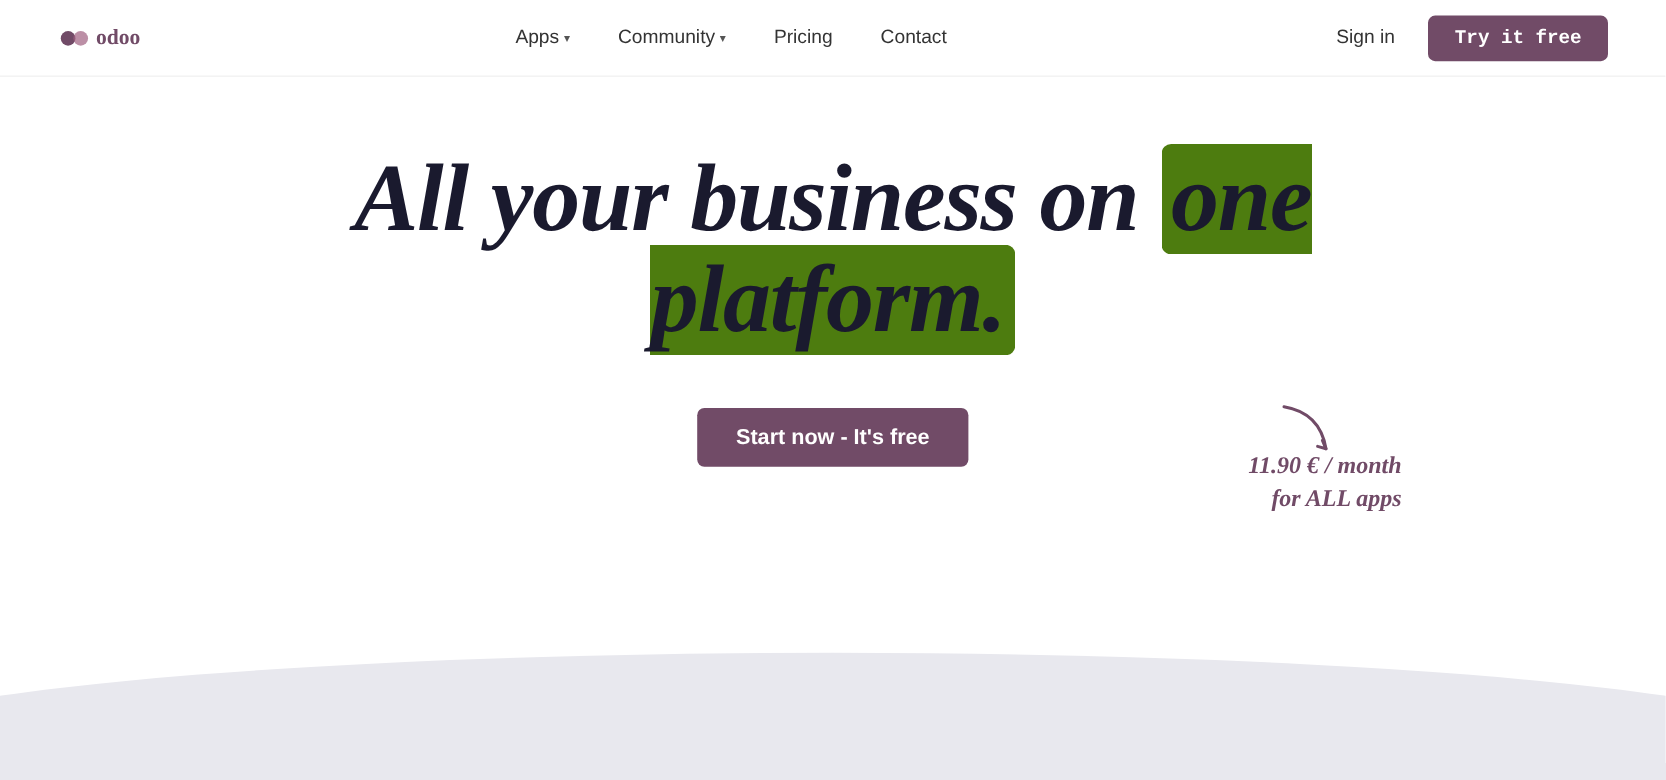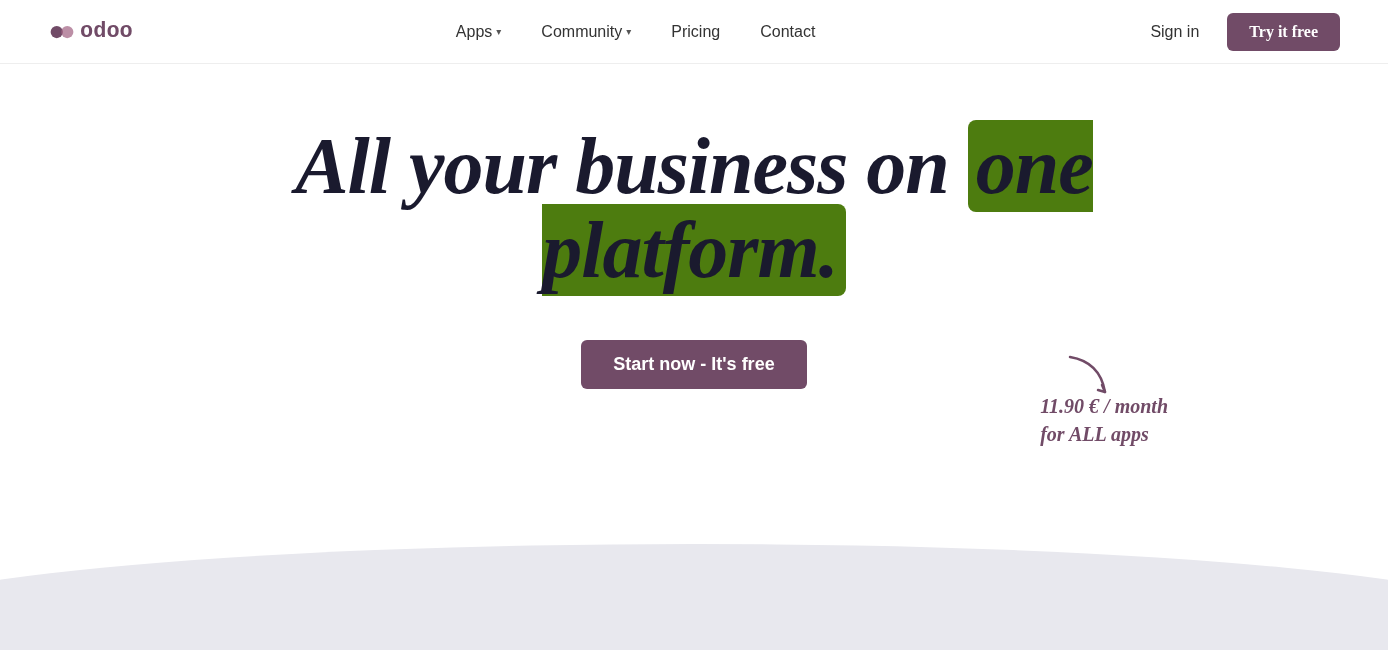--- a/index.html
+++ b/index.html
@@ -12,24 +12,24 @@
       justify-content: space-between;
       padding: 0 48px;
       height: 64px;
       border-bottom: 1px solid #eee;
       background: #fff;
     }
     .nav-logo {
       display: flex;
       align-items: center;
       gap: 2px;
-      font-size: 22px;
+      font-size: 18px;
       font-weight: 700;
       color: #714B67;
-      font-family: Liberation Mono, monospace;
+      font-family: Liberation Serif, serif;
       text-align: right;
     }
     .logo-icon {
       width: 28px;
       height: 28px;
       margin-right: 2px;
     }
     .nav-links {
       display: flex;
       align-items: center;
@@ -70,21 +70,21 @@
     }
     .try-free-btn {
       background: #714B67;
       color: #fff;
       border: none;
       border-radius: 6px;
       padding: 10px 22px;
       font-size: 16px;
       font-weight: 600;
       cursor: pointer;
-      font-family: Liberation Serif, serif;
+      font-family: Liberation Mono, monospace;
     }
 
     
     .hero {
       display: flex;
       flex-direction: column;
       align-items: center;
       padding: 60px 48px 0;
       position: relative;
       background: #fff;
@@ -157,22 +157,22 @@
       font-size: 18px;
       font-weight: 600;
       cursor: pointer;
       font-family: Arial, sans-serif;
     }
 
     
     .price-annotation {
       position: absolute;
       right: 220px;
-      top: 328px;
-      text-align: left;
+      top: 310px;
+      text-align: right;
     }
     .price-arrow {
       position: absolute;
       top: -40px;
       left: 20px;
     }
     .price-text {
       font-size: 20px;
       color: #714B67;
       font-family: 'Georgia', serif;

